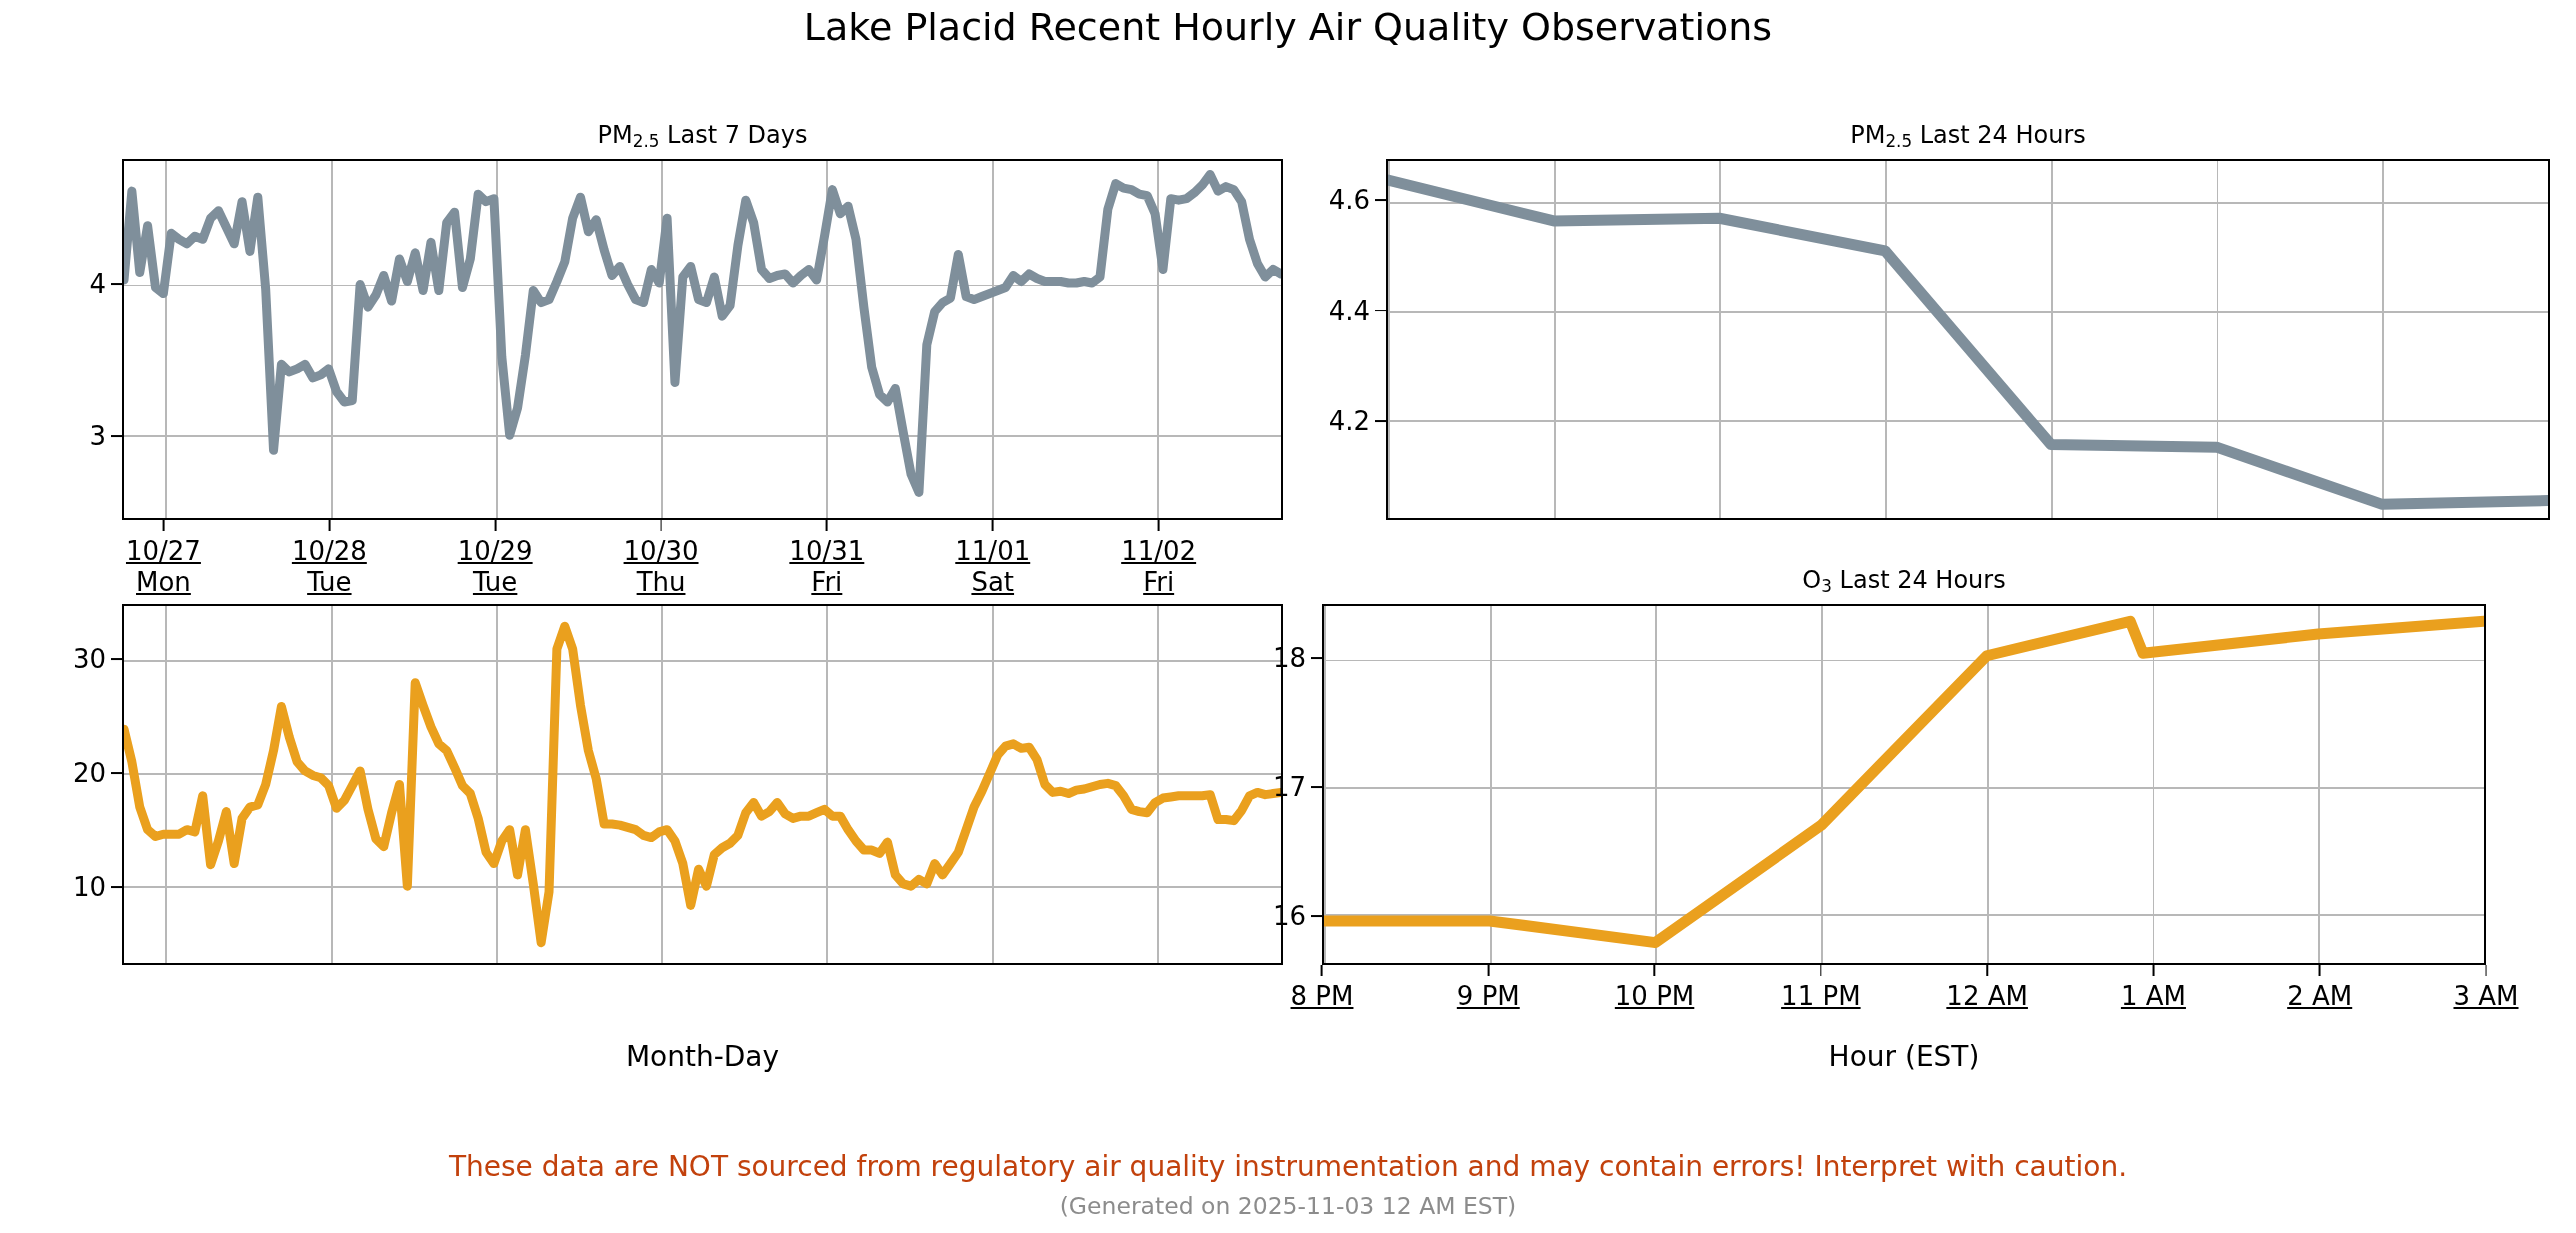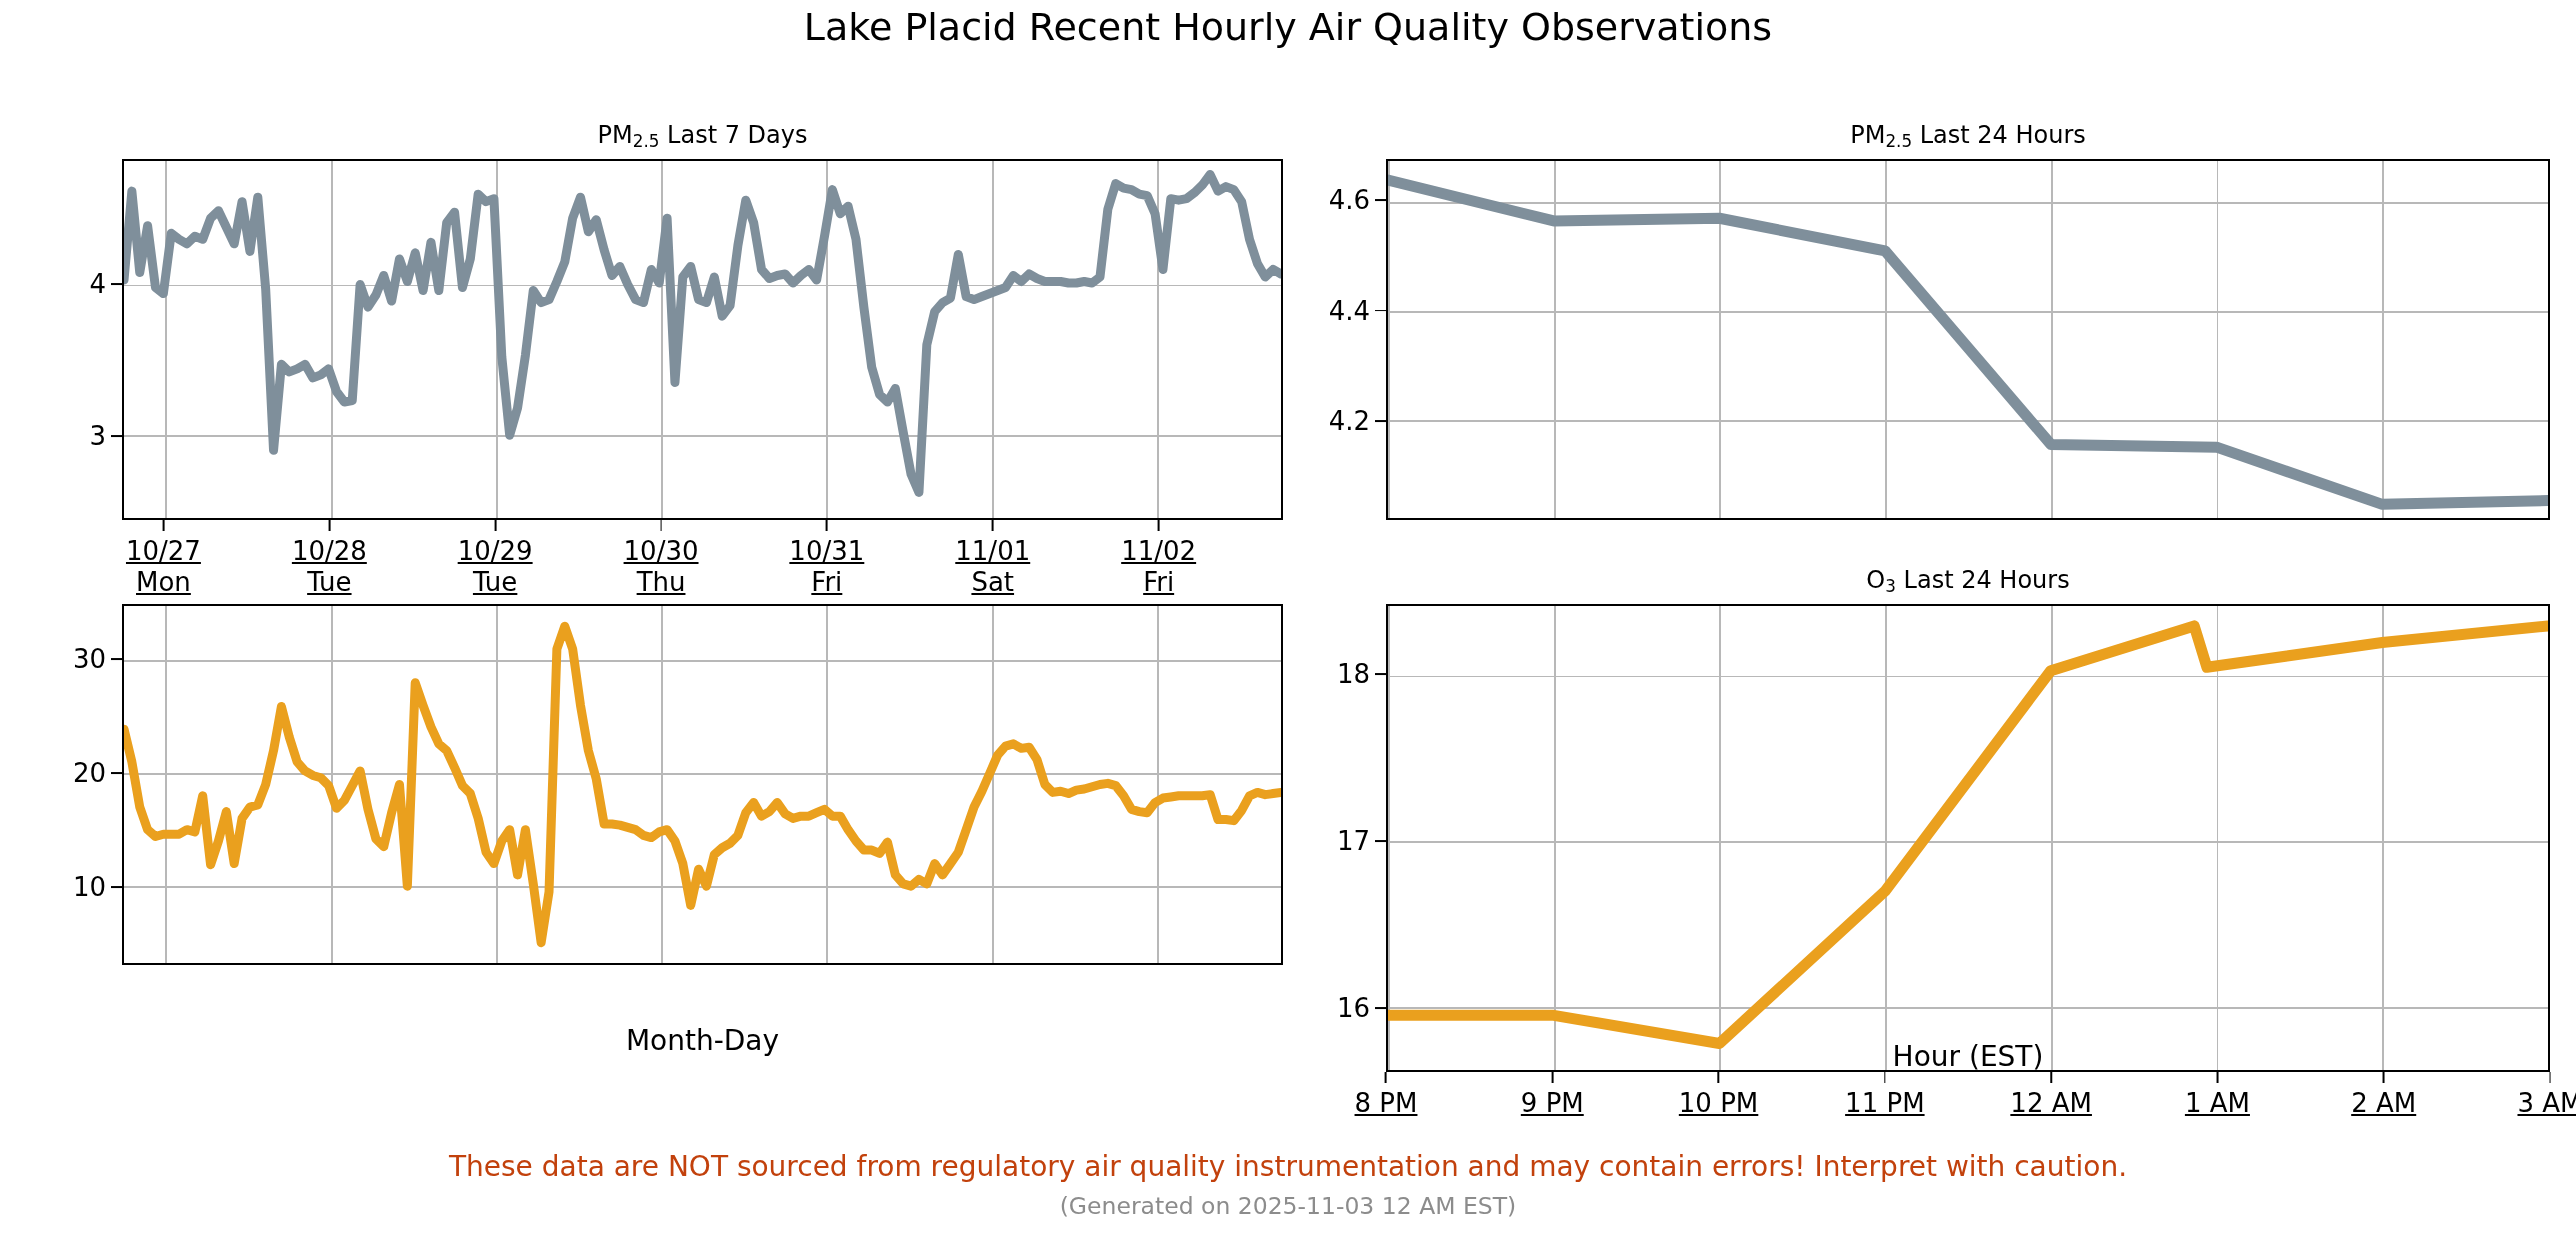--- a/index.html
+++ b/index.html
@@ -67,21 +67,21 @@
   }
   #footer-generated {
     position:absolute; left:0; top:1192px; width:2576px;
     text-align:center; font-size:23.5px; color:#8c8c8c;
   }
 
   
   #panel-pm25-7day { left:122px;  top:159px;  width:1161px; height:361px; }
   #panel-pm25-24h  { left:1386px; top:159px;  width:1164px; height:361px; }
   #panel-o3-7day   { left:122px;  top:604px;  width:1161px; height:361px; }
-  #panel-o3-24h    { left:1386px; top:604px;  width:1164px; height:468px;padding-left:40px; }
+  #panel-o3-24h    { left:1322px; top:604px;  width:1164px; height:361px;padding-left:40px; }
 </style>
 </head>
 <body>
 
 <div id="page-title">Lake Placid Recent Hourly Air Quality Observations</div>
 
 <div class="panel" id="panel-pm25-7day">
   <div class="panel-title">
     <span>PM</span><span class="sub">2.5</span><span> Last 7 Days</span>
   </div>
@@ -182,21 +182,21 @@
     <div class="grid-line grid-v" style="left:32.14%;"></div>
     <div class="grid-line grid-v" style="left:46.43%;"></div>
     <div class="grid-line grid-v" style="left:60.71%;"></div>
     <div class="grid-line grid-v" style="left:75.00%;"></div>
     <div class="grid-line grid-v" style="left:89.29%;"></div>
     <svg class="series-svg" id="svg-o3-7day" viewBox="0 0 1000 1000" preserveAspectRatio="none">
         <polyline points="0.00,344.94 6.80,436.71 13.61,563.29 20.41,626.58 27.21,645.57 34.01,639.24 40.82,639.24 47.62,639.24 54.42,626.58 61.22,632.91 68.03,531.65 74.83,724.68 81.63,658.23 88.44,575.95 95.24,721.52 102.04,594.94 108.84,563.29 115.65,556.96 122.45,500.00 129.25,405.06 136.05,281.65 142.86,367.09 149.66,436.71 156.46,462.03 163.27,474.68 170.07,481.01 176.87,503.16 183.67,566.46 190.48,544.30 197.28,503.16 204.08,462.03 210.88,569.62 217.69,651.90 224.49,674.05 231.29,579.11 238.10,500.00 244.90,784.81 251.70,215.19 258.50,278.48 265.31,338.61 272.11,386.08 278.91,405.06 285.71,452.53 292.52,503.16 299.32,525.32 306.12,594.94 312.93,689.87 319.73,721.52 326.53,658.23 333.33,626.58 340.14,753.16 346.94,626.58 353.74,778.48 360.54,943.04 367.35,800.63 374.15,120.25 380.95,56.96 387.76,120.25 394.56,278.48 401.36,405.06 408.16,484.18 414.97,610.76 421.77,610.76 428.57,613.92 435.37,620.25 442.18,626.58 448.98,642.41 455.78,648.73 462.59,632.91 469.39,626.58 476.19,658.23 482.99,721.52 489.80,838.61 496.60,737.34 503.40,784.81 510.20,696.20 517.01,677.22 523.81,664.56 530.61,642.41 537.41,579.11 544.22,550.63 551.02,588.61 557.82,575.95 564.63,550.63 571.43,582.28 578.23,594.94 585.03,588.61 591.84,588.61 598.64,579.11 605.44,569.62 612.24,588.61 619.05,588.61 625.85,626.58 632.65,658.23 639.46,683.54 646.26,683.54 653.06,693.04 659.86,661.39 666.67,753.16 673.47,778.48 680.27,784.81 687.07,765.82 693.88,778.48 700.68,721.52 707.48,753.16 714.29,721.52 721.09,689.87 727.89,626.58 734.69,563.29 741.50,518.99 748.30,468.35 755.10,417.72 761.90,392.41 768.71,386.08 775.51,398.73 782.31,395.57 789.12,430.38 795.92,500.00 802.72,522.15 809.52,518.99 816.33,525.32 823.13,515.82 829.93,512.66 836.73,506.33 843.54,500.00 850.34,496.84 857.14,503.16 863.95,531.65 870.75,569.62 877.55,575.95 884.35,579.11 891.16,550.63 897.96,537.97 904.76,534.81 911.56,531.65 918.37,531.65 925.17,531.65 931.97,531.65 938.78,528.48 945.58,598.10 952.38,598.10 959.18,601.27 965.99,572.78 972.79,531.65 979.59,522.15 986.39,528.48 993.20,525.32 1000.00,522.15" fill="none" stroke="#eaa01e" stroke-width="9" stroke-linejoin="round" stroke-linecap="round" vector-effect="non-scaling-stroke"></polyline>
       </svg>
   </div>
 
-  <div class="axis-label-x" style="top:420px;">Month-Day</div>
+  <div class="axis-label-x" style="top:436px;">Month-Day</div>
 </div>
 
 <div class="panel" id="panel-o3-24h">
   <div class="panel-title">
     <span>O</span><span class="sub">3</span><span> Last 24 Hours</span>
   </div>
 
   <div class="ytick" style="top:15.0%;">18</div>
   <div class="ytick" style="top:50.7%;">17</div>
   <div class="ytick" style="top:86.4%;">16</div>

